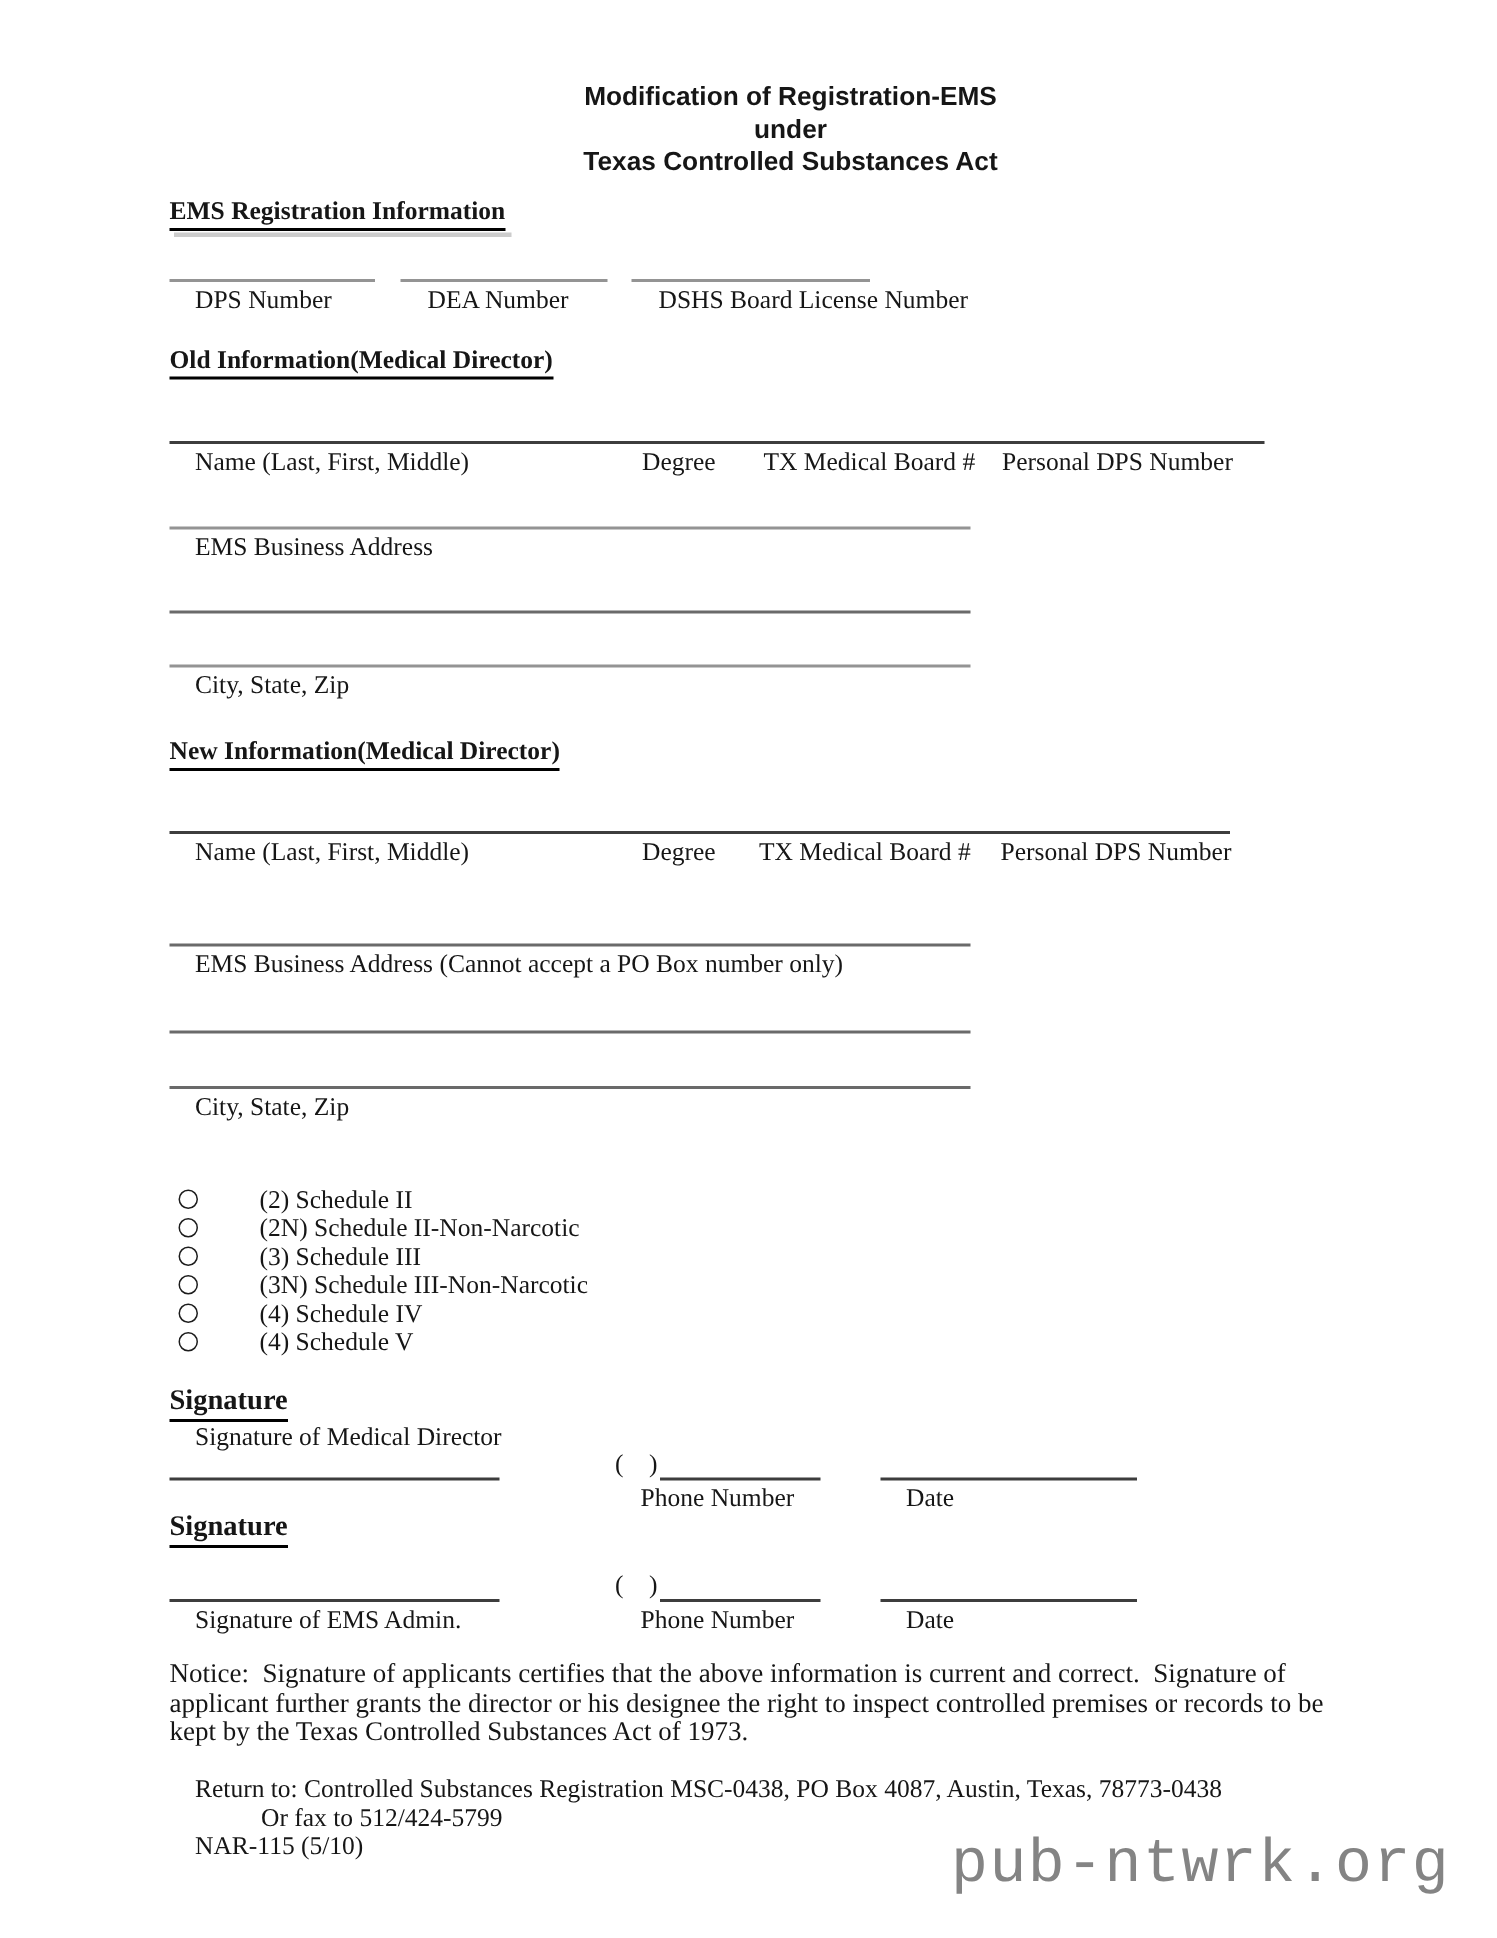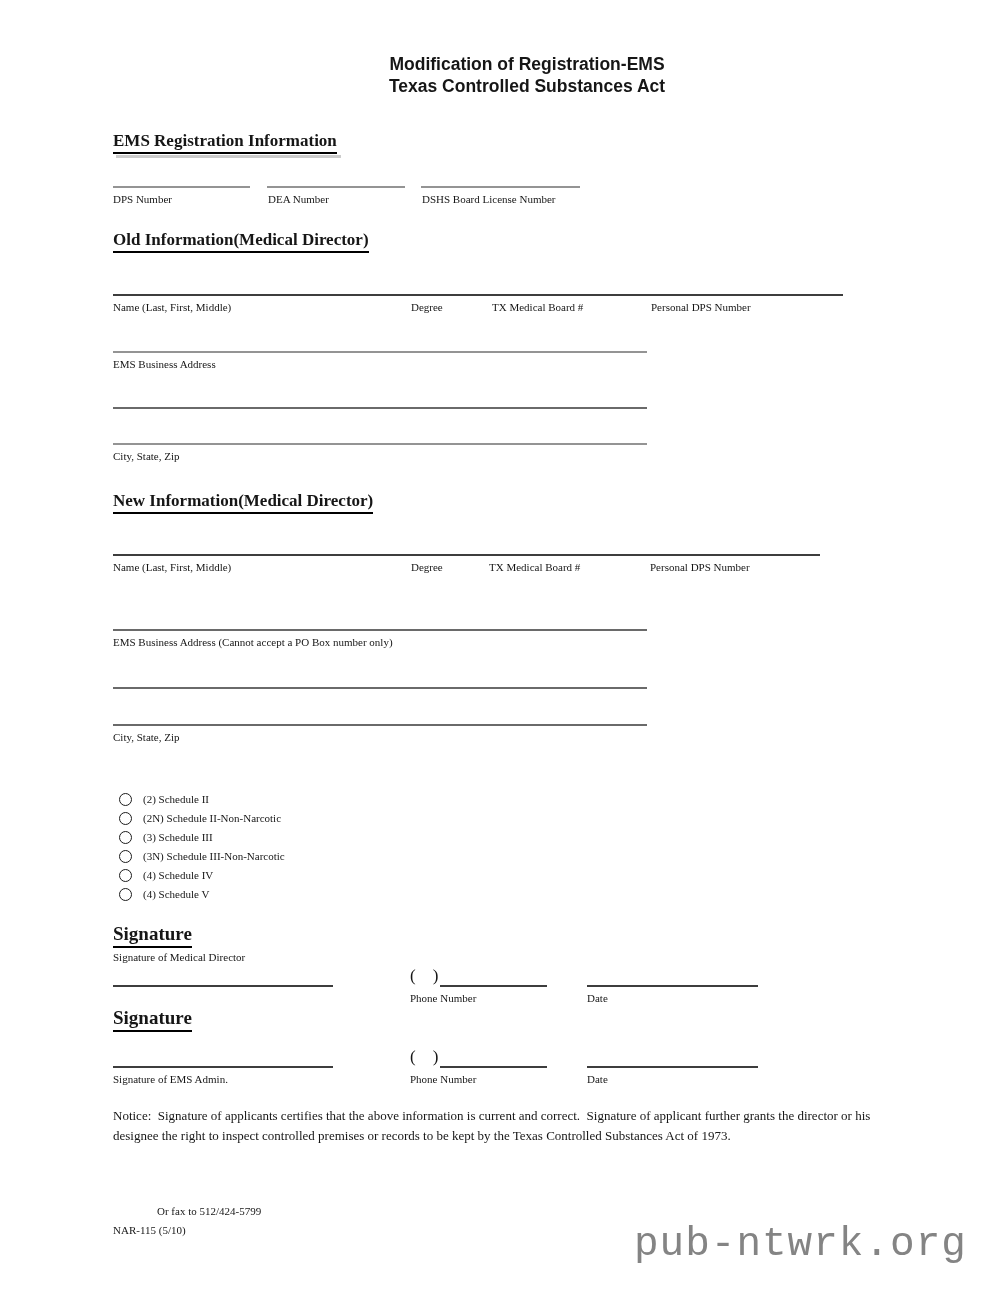--- a/index.html
+++ b/index.html
@@ -9,39 +9,40 @@
   html,body{margin:0;padding:0;background:var(--page-bg);}
   .page{position:relative;width:998px;height:1292px;background:var(--page-bg);
         font-family:"Liberation Serif", serif;color:var(--text);overflow:hidden;}
   .abs{position:absolute;}
   .title{width:828px;left:113px;top:54px;text-align:center;
          font-family:"Liberation Sans", sans-serif;font-weight:bold;font-size:17.5px;line-height:21.5px;}
   .h{font-weight:bold;font-size:17px;line-height:20px;white-space:nowrap;}
   .h-sm{font-weight:bold;font-size:15.5px;line-height:19px;white-space:nowrap;}
   .h-lg{font-weight:bold;font-size:19px;line-height:23px;white-space:nowrap;}
   .hu{display:inline-block;border-bottom:2px solid var(--heading-underline);padding-bottom:1px;}
-  .lbl{font-size:11px;line-height:19px;white-space:nowrap;}
+  .lbl{font-size:17px;line-height:19px;white-space:nowrap;margin-left:17px;}
   .rule{height:0;border-top:2px solid var(--line-mid);}
   .rule.dark{border-top-color:var(--line-dark);}
   .rule.light{border-top-color:var(--line-light);}
   .artifact{height:3px;background:var(--artifact);}
-  .opt{display:flex;align-items:center;gap:11px;height:19px;text-align:right;}
+  .opt{display:flex;align-items:center;gap:24px;height:19px;text-align:right;}
   .radio{width:11px;height:11px;border:1.6px solid #1c1c1c;border-radius:50%;background:#fff;flex:0 0 auto;}
-  .notice{font-size:13px;line-height:19.5px;white-space:pre-wrap;}
+  .notice{font-size:18px;line-height:19.5px;white-space:pre-wrap;}
   .watermark{font-family:"Liberation Mono", monospace;font-size:41px;letter-spacing:1px;
              color:var(--watermark);white-space:nowrap;}
   .phone-prefix{font-size:17px;line-height:20px;white-space:nowrap;}
 </style>
 </head>
 <body>
 
 <div class="page">
 
   <header class="abs title">
     <div>Modification of Registration-EMS</div>
+    <div>under</div>
     <div>Texas Controlled Substances Act</div>
   </header>
 
   <div class="abs" style="left:113px;top:131px">
     <span class="h hu">EMS Registration Information</span>
   </div>
   <div class="abs artifact" style="left:116px;top:155px;width:225px"></div>
 
   <div class="abs rule light" style="left:113px;top:186px;width:137px"></div>
   <div class="abs rule light" style="left:267px;top:186px;width:138px"></div>
@@ -124,18 +125,19 @@
   <div class="abs rule dark" style="left:113px;top:1066px;width:220px"></div>
   <span class="abs phone-prefix" style="left:410px;top:1047px">(&nbsp;&nbsp;&nbsp;&nbsp;)</span>
   <div class="abs rule dark" style="left:440px;top:1066px;width:107px"></div>
   <div class="abs rule dark" style="left:587px;top:1066px;width:171px"></div>
   <span class="abs lbl" style="left:113px;top:1070px">Signature of EMS Admin.</span>
   <span class="abs lbl" style="left:410px;top:1070px">Phone Number</span>
   <span class="abs lbl" style="left:587px;top:1070px">Date</span>
 
   <div class="abs notice" style="left:113px;top:1106px;width:798px">Notice:  Signature of applicants certifies that the above information is current and correct.  Signature of applicant further grants the director or his designee the right to inspect controlled premises or records to be kept by the Texas Controlled Substances Act of 1973.</div>
 
+  <span class="abs lbl" style="left:113px;top:1183px">Return to: Controlled Substances Registration MSC-0438, PO Box 4087, Austin, Texas, 78773-0438</span>
   <span class="abs lbl" style="left:157px;top:1202px">Or fax to 512/424-5799</span>
   <span class="abs lbl" style="left:113px;top:1221px">NAR-115 (5/10)</span>
 
   <div class="abs watermark" style="left:634px;top:1221px">pub-ntwrk.org</div>
 
 </div>
 
 </body></html>

